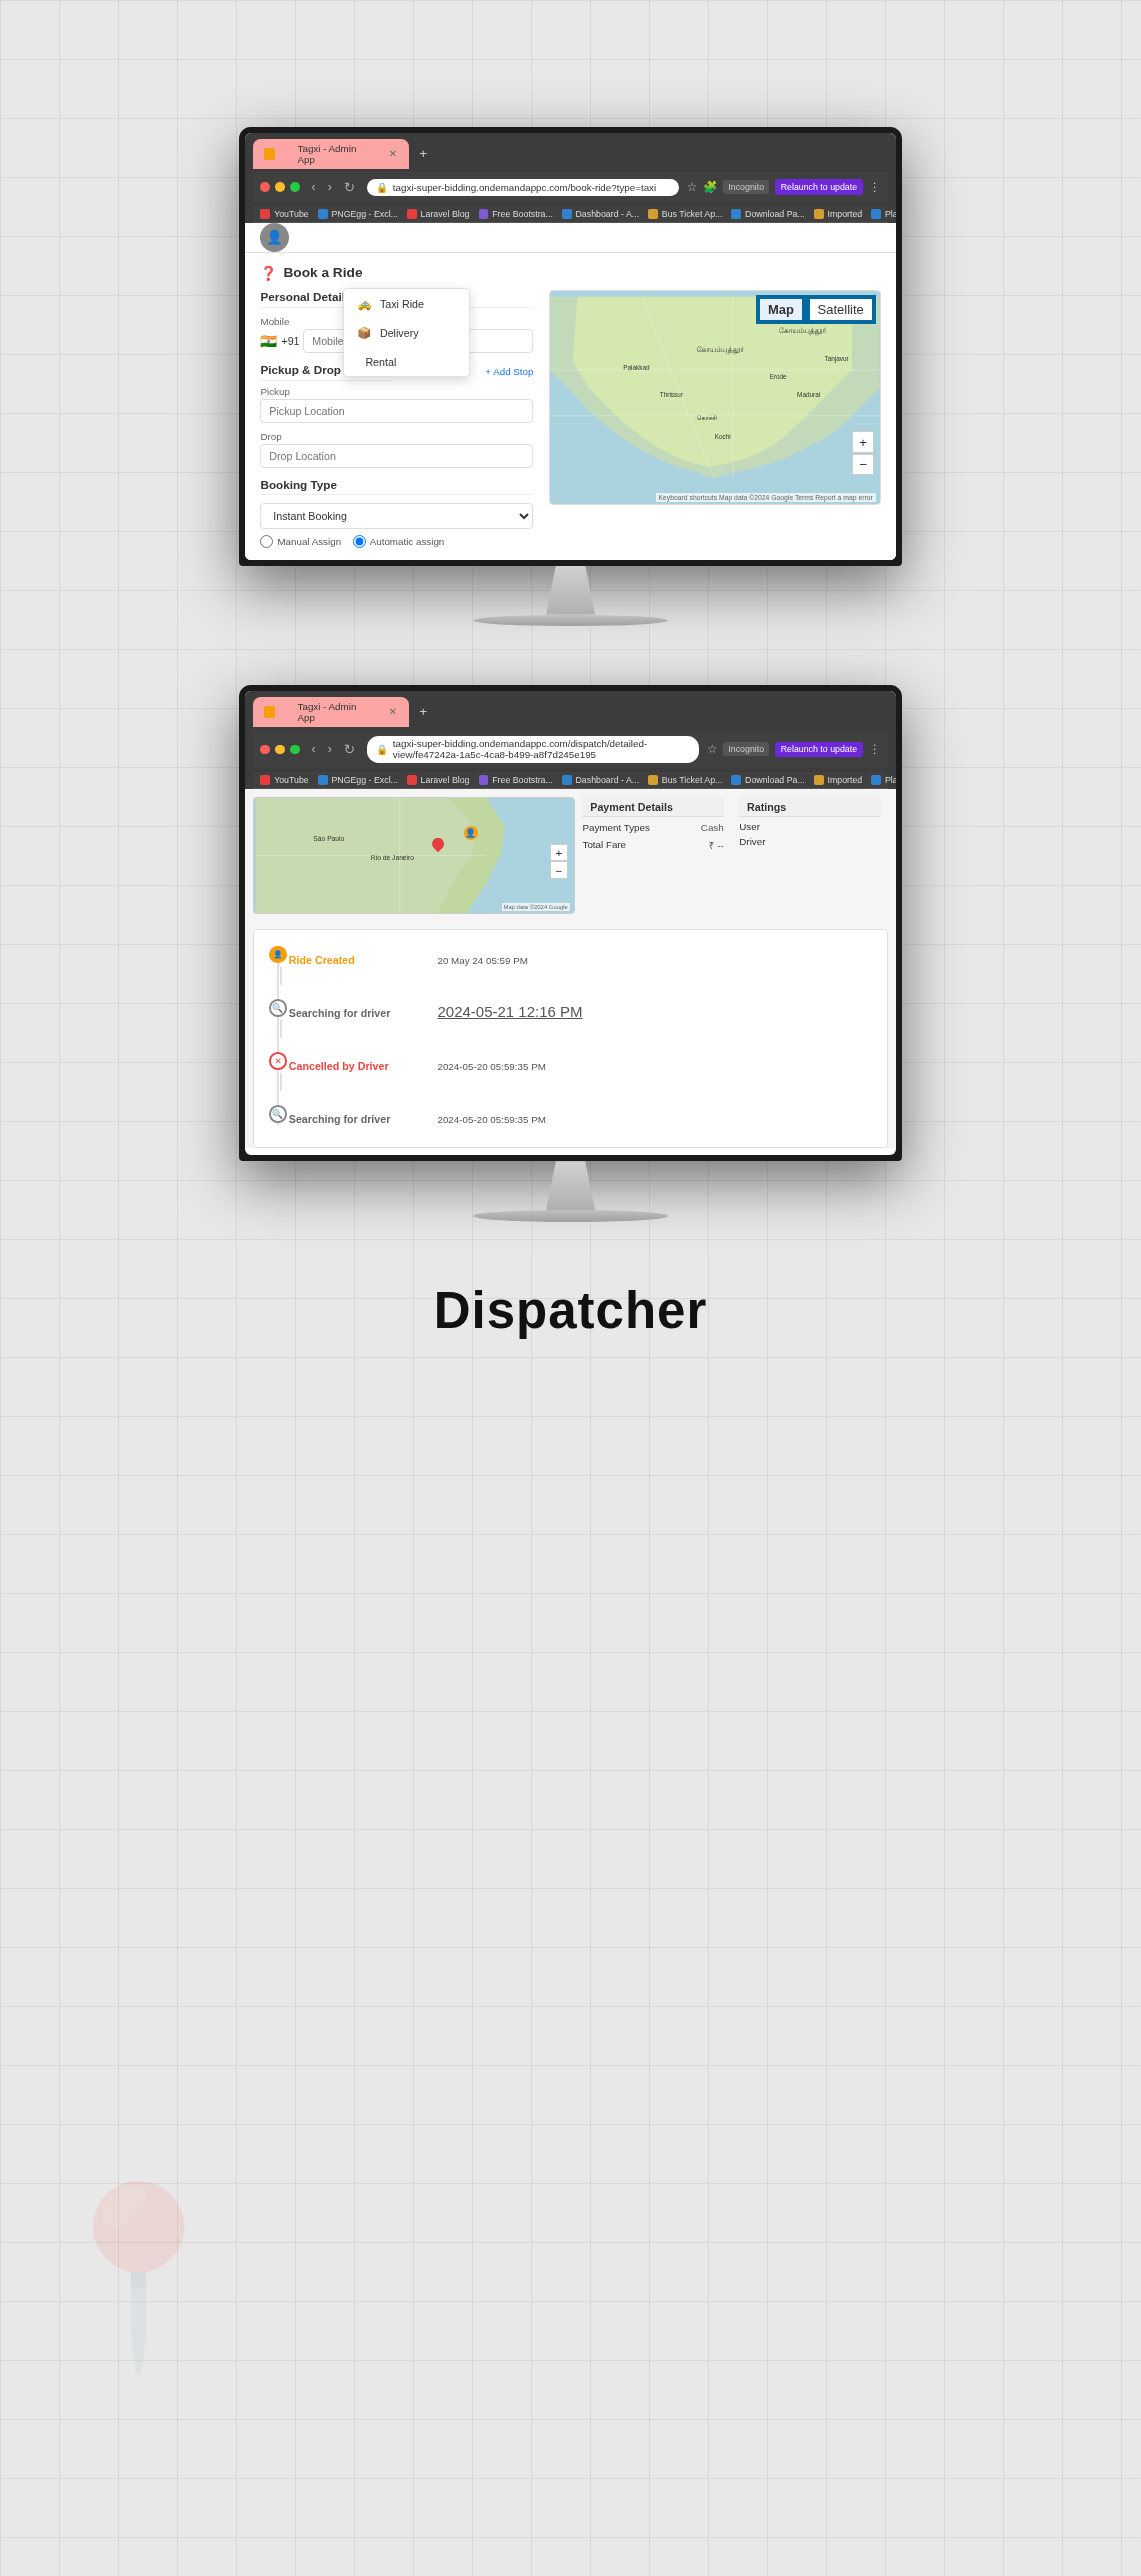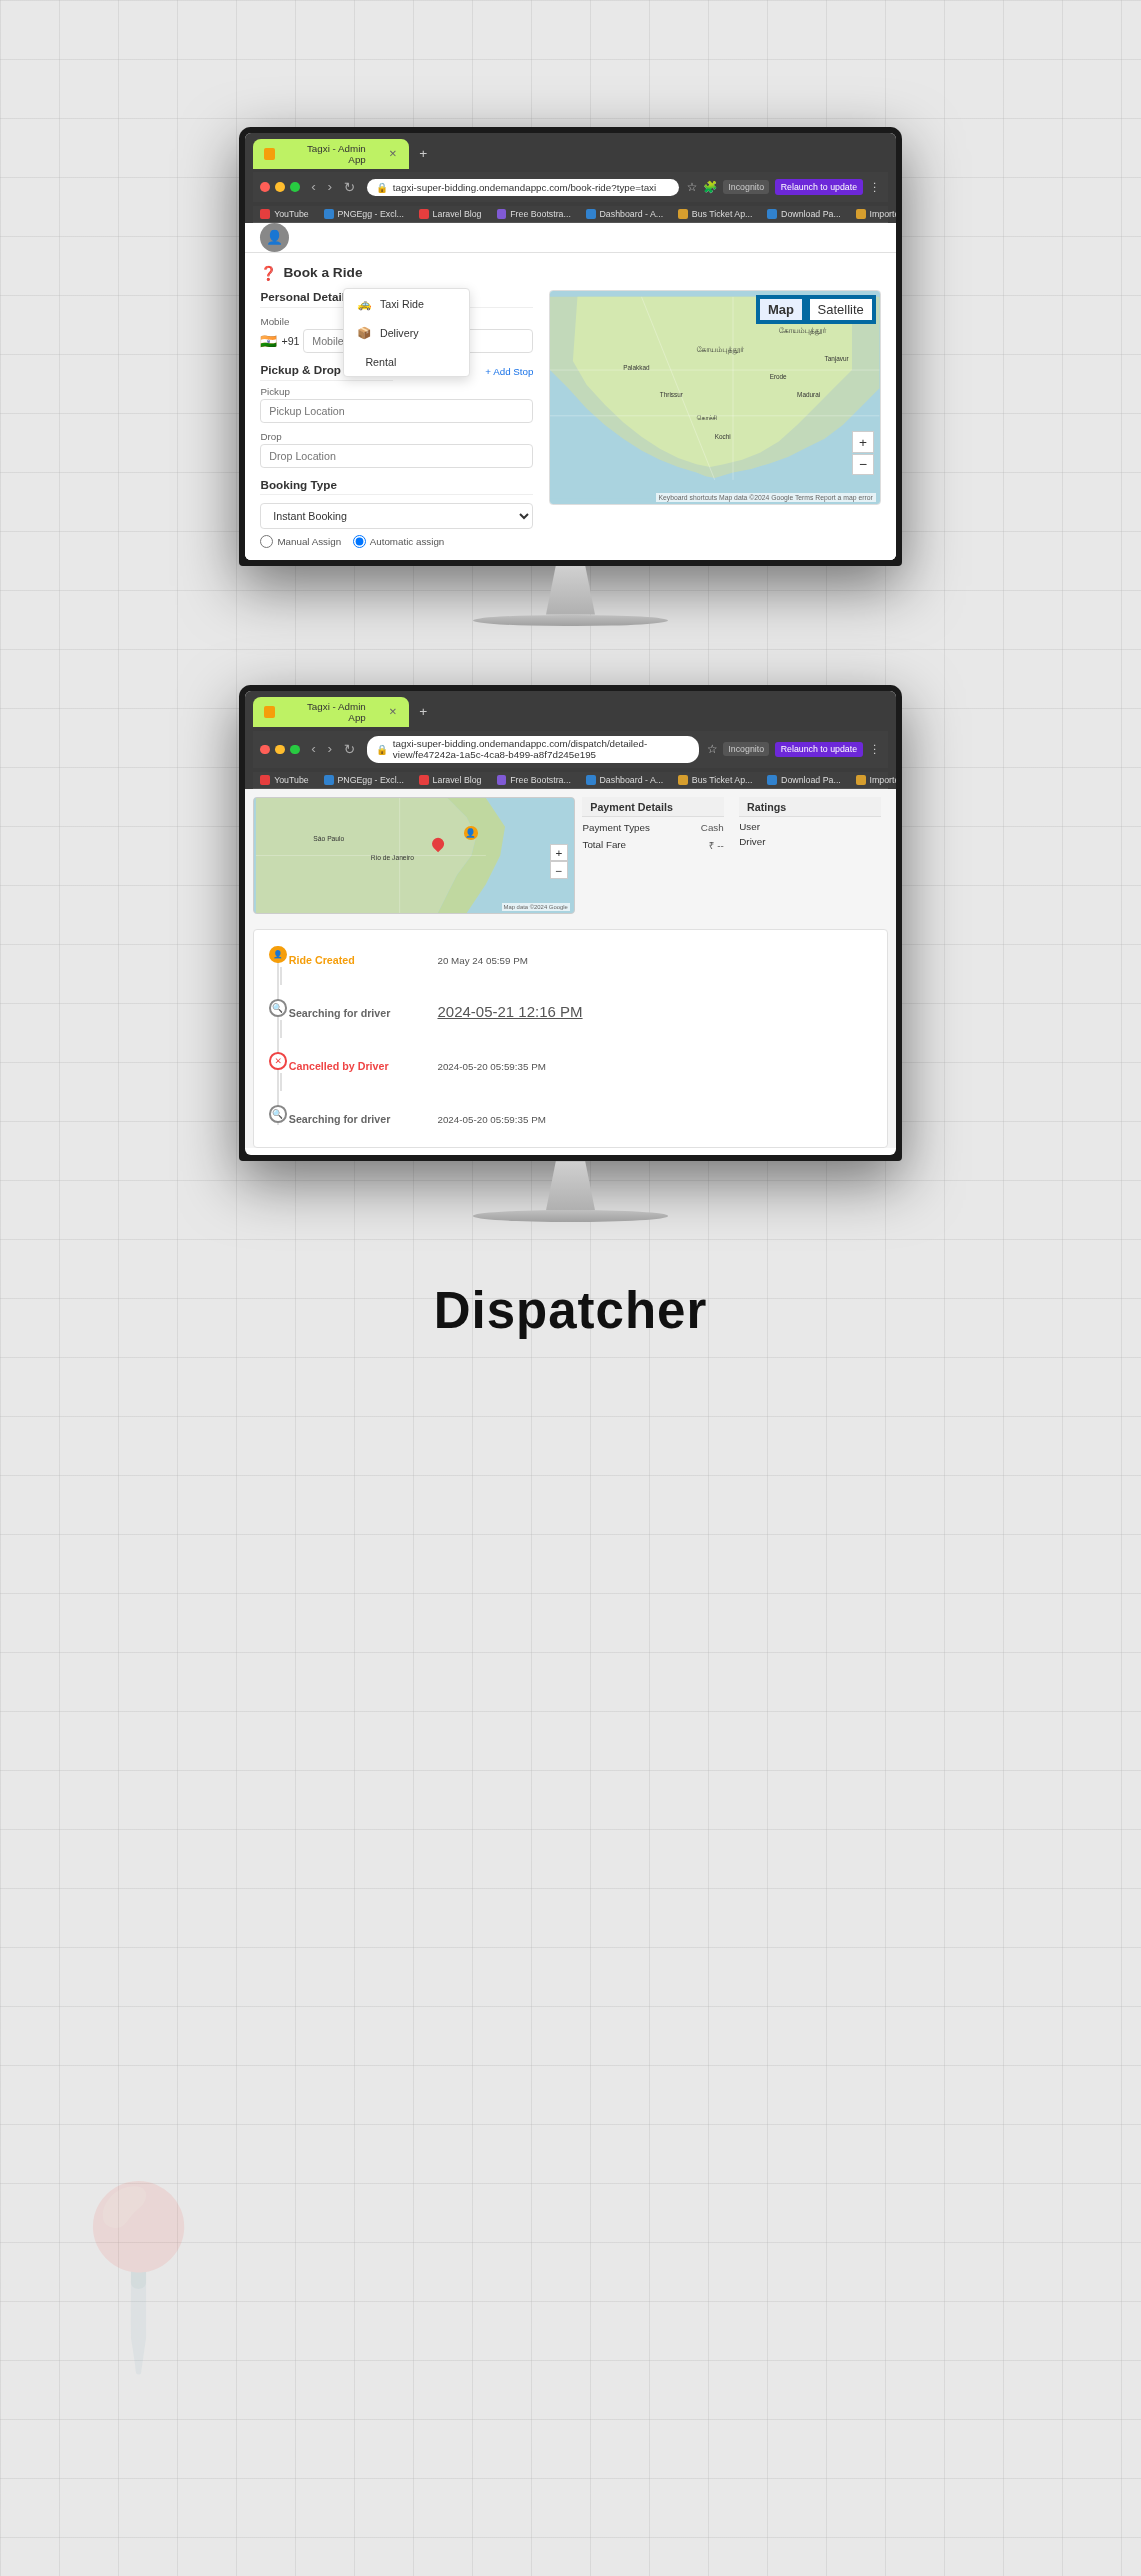--- a/index.html
+++ b/index.html
@@ -58,30 +58,29 @@
       gap: 3.9px;
     }
 
     .browser-tab-row {
       display: flex;
       align-items: center;
       gap: 3.9px;
     }
 
     .browser-tab {
-      background: #bef264;
+      background: #fca5a5;
       border-radius: 7.8px 7.8px 0 0;
       padding: 3.9px 11.7px;
       font-size: 9.8px;
       color: #333;
       display: flex;
       align-items: center;
       gap: 23px;
       max-width: 156px;
-      text-align: right;
     }
 
     .tab-favicon {
       width: 11.7px;
       height: 11.7px;
       background: #f59e0b;
       border-radius: 2px;
       display: inline-block;
     }
 
@@ -183,21 +182,21 @@
       border-radius: 2.9px;
       cursor: pointer;
     }
 
     
     .bookmarks-bar {
       background: #404040;
       padding: 2.9px 7.8px;
       display: flex;
       align-items: center;
-      gap: 15px;
+      gap: 9px;
       border-bottom: 1px solid #555;
     }
 
     .bookmark-item {
       display: flex;
       align-items: center;
       gap: 3.9px;
       font-size: 8.8px;
       color: #ddd;
       cursor: pointer;

